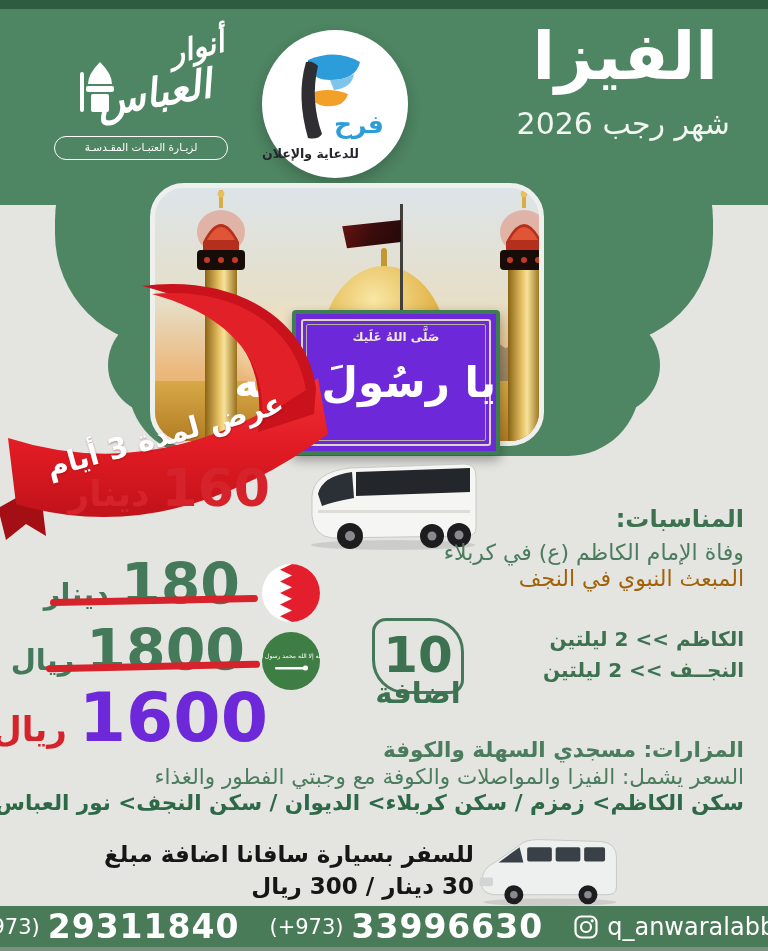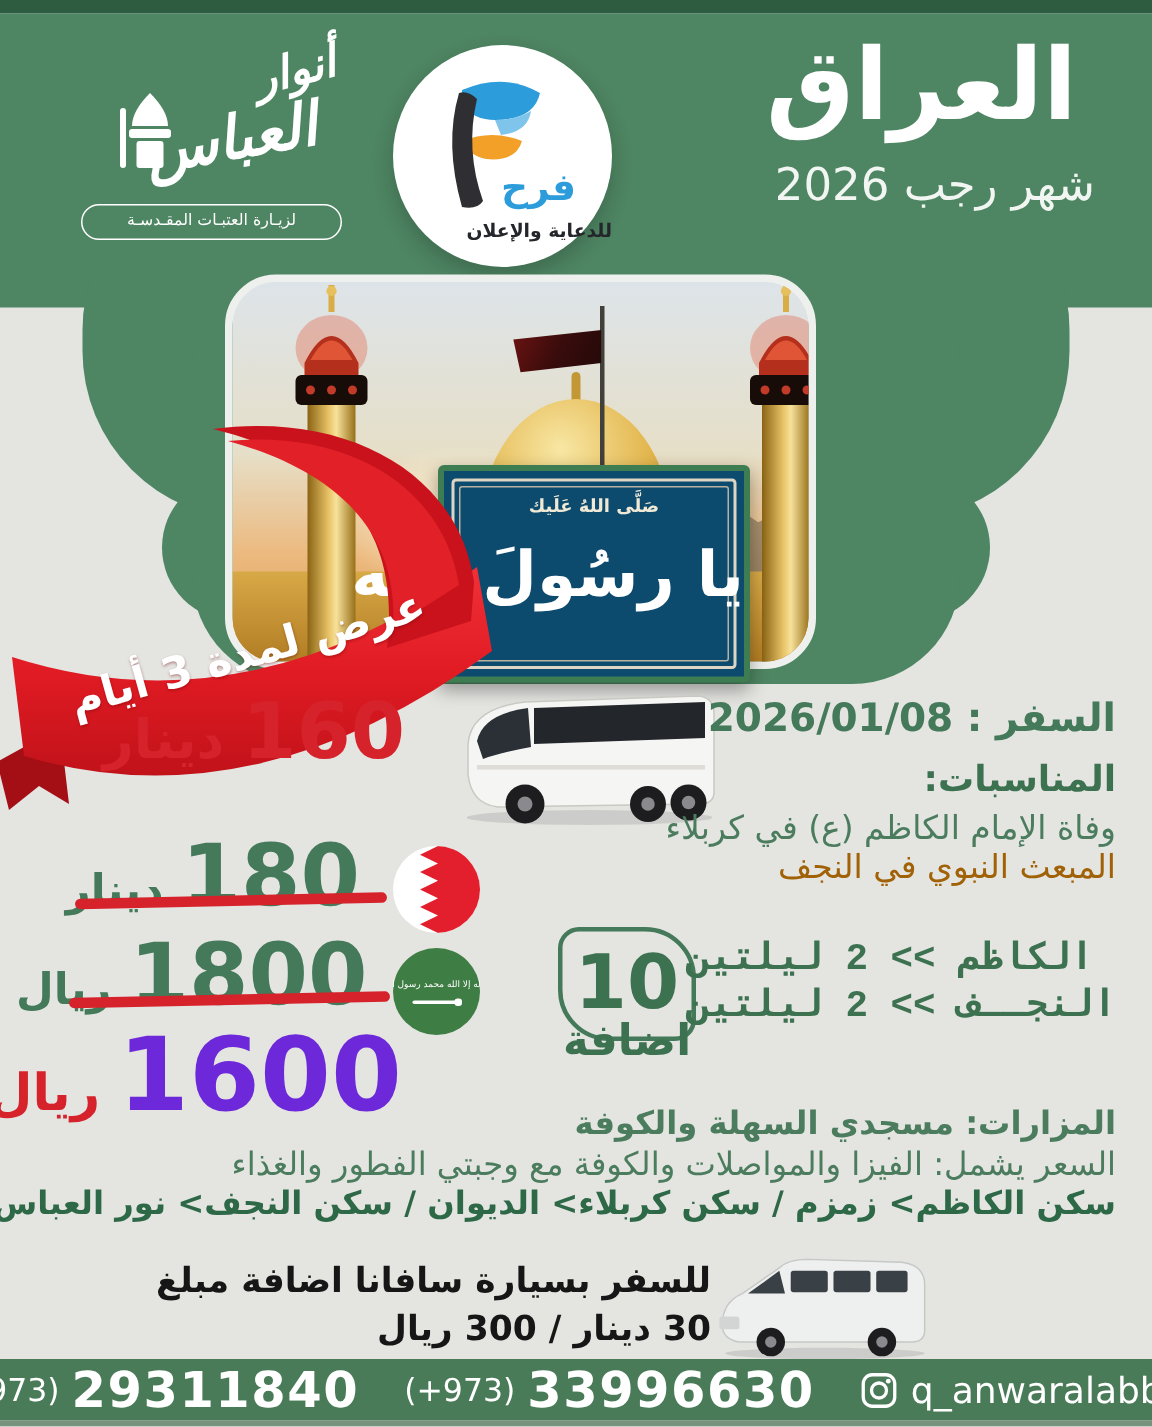--- a/index.html
+++ b/index.html
@@ -22,21 +22,21 @@
   .brand{position:absolute;left:42px;top:24px;width:210px;height:160px;color:#fff;}
   .brand-word1{position:absolute;right:28px;top:6px;font-size:30px;font-weight:800;font-style:italic;transform:rotate(-14deg);}
   .brand-word2{position:absolute;right:40px;top:46px;font-size:40px;font-weight:800;font-style:italic;transform:rotate(-10deg);}
   .brand-pill{position:absolute;left:12px;top:112px;width:172px;height:22px;border:1.6px solid #fff;border-radius:12px;
     font-size:10.5px;line-height:20px;text-align:center;letter-spacing:1px;}
 
   
   .agency{position:absolute;left:262px;top:30px;width:146px;height:148px;background:#fff;border-radius:50%;
     box-shadow:0 6px 14px rgba(0,0,0,.20);}
   .agency-name{position:absolute;right:24px;top:80px;font-size:25px;font-weight:800;color:#2d9cdb;}
-  .agency-sub{position:absolute;left:0;right:0;bottom:17px;text-align:right;font-size:12.5px;font-weight:700;color:#24262b;}
+  .agency-sub{position:absolute;left:0;right:0;bottom:17px;text-align:left;font-size:12.5px;font-weight:700;color:#24262b;}
 
   
   .title{position:absolute;right:50px;top:18px;font-size:66px;font-weight:800;color:#fff;}
   .subtitle{position:absolute;right:38px;top:106px;font-size:30px;font-weight:500;color:#f2f6f2;}
 
   
   .photo{position:absolute;left:150px;top:183px;width:394px;height:263px;border-radius:34px;
     border:5px solid #eef0ee;box-sizing:border-box;overflow:hidden;
     background:linear-gradient(#dde4e9 0%,#e6dfc8 45%,#ecb97e 72%,#d99a56 100%);}
   .sun{position:absolute;left:70px;bottom:44px;width:170px;height:100px;border-radius:50%;
@@ -51,21 +51,21 @@
     clip-path:polygon(100% 4%,2% 16%,10% 58%,100% 46%);}
   .city{position:absolute;right:0px;bottom:58px;width:120px;height:58px;
     background:linear-gradient(#a08a6c,#8d7a5e);opacity:.85;
     clip-path:polygon(0 55%,12% 48%,20% 60%,32% 35%,46% 52%,58% 20%,72% 40%,84% 28%,100% 38%,100% 100%,0 100%);}
   .wall{position:absolute;left:0;right:0;bottom:0;height:60px;
     background:linear-gradient(#d8a947,#b27d24);}
   .minaret{position:absolute;top:2px;width:52px;height:252px;}
   .min-l{left:40px;} .min-r{left:343px;}
 
   
-  .banner{position:absolute;left:292px;top:310px;width:208px;height:145px;background:#0c4a6e;
+  .banner{position:absolute;left:292px;top:310px;width:208px;height:145px;background:#6d28d9;
     border:4px solid #3e7d52;border-radius:4px;box-shadow:0 5px 12px rgba(0,0,0,.35);box-sizing:border-box;}
   .banner-frame{position:absolute;inset:5px;border:2px solid #ddd6c4;border-radius:3px;}
   .banner-frame2{position:absolute;inset:10px;border:1px solid #b9b2a0;border-radius:2px;}
   .banner-top{position:absolute;left:0;right:0;top:16px;text-align:center;color:#efe9d6;font-size:12px;font-weight:600;}
   .banner-main{position:absolute;left:0;right:0;top:44px;text-align:center;color:#ffffff;font-size:42px;font-weight:800;}
 
   
   .ribbon-svg{position:absolute;left:-6px;top:272px;width:350px;height:300px;}
   .ribbon-text{position:absolute;left:26px;top:418px;width:278px;text-align:center;
     font-size:29px;font-weight:800;color:#fff;transform:rotate(-15.5deg);text-shadow:0 1px 2px rgba(110,0,0,.4);}
@@ -95,22 +95,22 @@
 
   
   .date-line{position:absolute;right:24px;top:464px;font-size:26px;font-weight:700;color:#44795a;}
   .occ-title{position:absolute;right:24px;top:505px;font-size:24px;font-weight:800;color:#3d7251;}
   .occ1{position:absolute;right:24px;top:540px;font-size:22px;font-weight:500;color:#4a7c5d;}
   .occ2{position:absolute;right:24px;top:566px;font-size:22px;font-weight:500;color:#a16207;}
   .days-box{position:absolute;left:372px;top:618px;width:92px;height:76px;border:3.5px solid #44795a;
     border-radius:14px 34px 14px 34px;box-sizing:border-box;text-align:center;}
   .days-num{font-size:50px;font-weight:800;color:#3d7251;line-height:1;margin-top:9px;}
   .days-unit{font-size:29px;font-weight:800;color:#3d7251;margin-top:-4px;}
-  .itinerary{position:absolute;right:24px;top:624px;text-align:left;color:#3d7251;
-    font-size:25px;font-weight:700;line-height:31px;font-family:Liberation Mono, monospace;}
+  .itinerary{position:absolute;right:24px;top:624px;text-align:right;color:#3d7251;
+    font-size:20px;font-weight:700;line-height:31px;}
 
   .shrines{position:absolute;right:24px;top:737px;font-size:21.5px;font-weight:600;color:#4a7c5d;}
   .includes{position:absolute;right:24px;top:764px;font-size:21.5px;font-weight:500;color:#4a7c5d;}
   .hotels{position:absolute;right:24px;top:790px;font-size:21.5px;font-weight:800;color:#2d6847;}
 
   .van-note{position:absolute;right:294px;top:838px;width:190px;text-align:center;color:#161616;
     font-size:23px;font-weight:800;line-height:32px;}
 
   
   .footer{position:absolute;left:0;right:0;top:906px;height:41px;background:#4a7b58;
@@ -150,21 +150,21 @@
     <svg width="86" height="100" viewBox="0 0 86 100" style="position:absolute;left:24px;top:16px;">
       <path d="M22,14 Q50,2 74,16 Q70,34 44,34 Q30,34 22,24 Z" fill="#2d9cdb"></path>
       <path d="M44,34 Q58,34 68,28 Q66,42 48,44 Z" fill="#7fc4ea"></path>
       <path d="M22,48 Q42,40 62,48 Q58,62 38,60 Q27,58 22,48 Z" fill="#f2a028"></path>
       <path d="M20,16 Q10,50 22,92 Q32,94 36,88 Q24,54 32,20 Q26,14 20,16 Z" fill="#2f2f33"></path>
     </svg>
     <div class="agency-name nowrap">فرح</div>
     <div class="agency-sub nowrap">للدعاية والإعلان</div>
   </div>
 
-  <div class="title nowrap">العراق</div>
+  <div class="title nowrap">الفيزا</div>
   <div class="subtitle nowrap">شهر رجب 2026</div>
 
   <div class="photo">
     <div class="sun"></div>
     <div class="city"></div>
     <div class="dome-finial"></div>
     <div class="dome"></div>
     <div class="flag-pole"></div>
     <div class="black-flag"></div>
     <div class="wall"></div>
@@ -278,21 +278,20 @@
     <path d="M20,42 Q24,24 54,20 L56,46 Q34,50 24,54 Z" fill="#2b3036"></path>
     <rect x="20" y="58" width="152" height="3" fill="#dddcd6"></rect>
     <circle cx="52" cy="84" r="13" fill="#1d1d1f"></circle>
       <circle cx="52" cy="84" r="5" fill="#8a8a8e"></circle>
     <circle cx="134" cy="84" r="12" fill="#1d1d1f"></circle>
       <circle cx="134" cy="84" r="4.5" fill="#8a8a8e"></circle>
     <circle cx="161" cy="83" r="12" fill="#1d1d1f"></circle>
       <circle cx="161" cy="83" r="4.5" fill="#8a8a8e"></circle>
   </svg>
 
-  <div class="date-line nowrap">السفر : 2026/01/08</div>
   <div class="occ-title nowrap">المناسبات:</div>
   <div class="occ1 nowrap">وفاة الإمام الكاظم (ع) في كربلاء</div>
   <div class="occ2 nowrap">المبعث النبوي في النجف</div>
 
   <div class="days-box">
     <div class="days-num">10</div>
     <div class="days-unit">اضافة</div>
   </div>
 
   <div class="itinerary">

